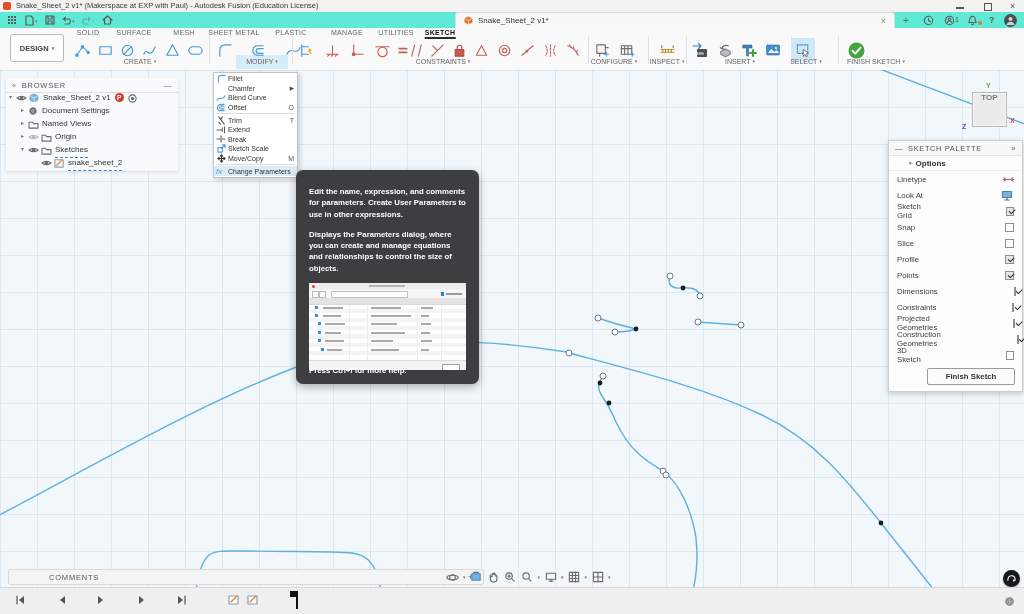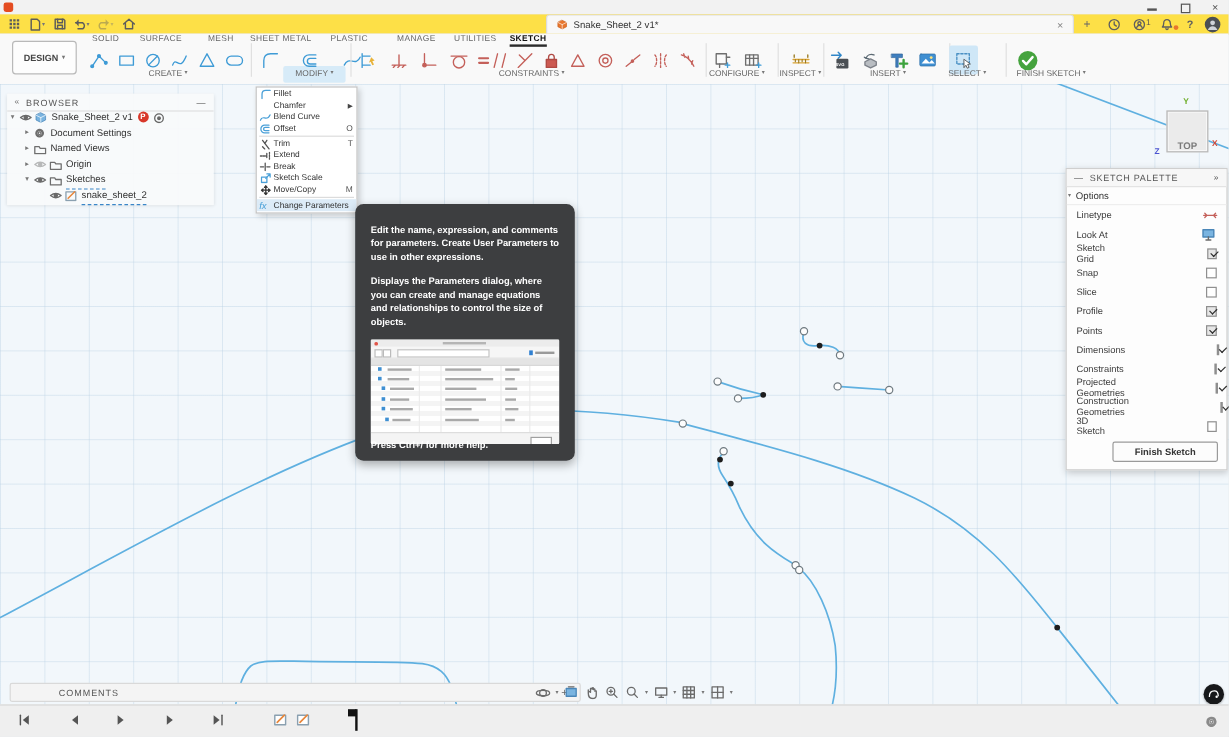--- a/index.html
+++ b/index.html
@@ -13,21 +13,21 @@
   .blu{color:#3e9bd6}.red{color:#c4605a}.gry{color:#6e6e6e}
   
   #titlebar{top:0;left:0;width:1024px;height:12px;background:#f2f2f2;border-bottom:1px solid #e3e3e3;}
   #titlebar .appico{left:3px;top:2px;width:8px;height:8px;border-radius:2px;background:#e44c21;}
   #titlebar .ttl{left:16px;top:1px;font-size:7.5px;color:#3a3a3a;white-space:nowrap;}
   .winctl{top:2px;color:#555;font-size:8px;}
   #min-bar{left:956px;top:7px;width:8px;height:1.5px;background:#555;}
   #max-box{left:984px;top:3px;width:6px;height:6px;border:1px solid #555;}
   #close-x{left:1010px;top:1px;font-size:9px;color:#555;}
   
-  #tabrow{top:12px;left:0;width:1024px;height:16px;background:#fde047;border-bottom:1px solid #dadada;}
+  #tabrow{top:12px;left:0;width:1024px;height:16px;background:#5eead4;border-bottom:1px solid #dadada;}
   .qat{top:2px;width:12px;height:12px;color:#5c5c5c;}
   .caret{font-size:5px;color:#777;line-height:1;}
   #doc-tab{left:455px;top:0;width:440px;height:16px;background:#f8f8f8;border:1px solid #dcdcdc;border-bottom:none;border-radius:3px 3px 0 0;display:flex;align-items:center;padding:0 8px;box-sizing:border-box;}
   #doc-tab .cube{width:9px;height:9px;margin-right:5px;}
   #doc-tab .lbl{font-size:8px;color:#333;flex:1;}
   #doc-tab .x{font-size:9px;color:#888;}
   .tr-ic{top:2px;width:13px;height:13px;color:#5f5f5f;}
   #avatar{background:#4b4f54;border-radius:50%;}
   #bell-dot{left:978px;top:9px;width:4px;height:4px;border-radius:50%;background:#e8762d;}
   #notif-1{left:955px;top:4px;font-size:7px;color:#555;}
@@ -84,26 +84,26 @@
   .ttd-toolbar .cl{position:absolute;right:4px;top:4px;width:16px;height:2px;background:#9a9a9a;}
   .ttd-head{height:5px;background:#e4e4e4;border-bottom:1px solid #d8d8d8;}
   .ttd-rows{height:55px;background:repeating-linear-gradient(#ffffff 0 4.2px,#f4f4f4 4.2px 8.4px);position:relative;}
   .ttd-rows .col{position:absolute;top:0;bottom:0;width:1px;background:#ececec;}
   .ttd-rows .ub{position:absolute;width:3px;height:3px;background:#3f8fd2;}
   .ttd-rows .tb{position:absolute;height:2px;background:#a9a9a9;}
   .ttd-foot{height:11px;position:relative;background:#f4f4f4;border-top:1px solid #ddd;}
   .ttd-foot .ok{position:absolute;right:6px;top:2.5px;width:16px;height:6px;border:.5px solid #a0a0a0;background:#fff;}
   #tt-footer{position:absolute;left:13px;bottom:9px;font-size:7.8px;font-weight:bold;color:#fff;}
   
-  #viewcube{left:972px;top:92px;width:33px;height:33px;background:#ebebeb;border:1px solid #b8b8b8;display:flex;align-items:flex-end;justify-content:center;font-size:8px;font-weight:bold;color:#7a7a7a;box-shadow:inset 0 0 0 1px #f7f7f7;}
+  #viewcube{left:972px;top:92px;width:33px;height:33px;background:#ebebeb;border:1px solid #b8b8b8;display:flex;align-items:flex-start;justify-content:center;font-size:8px;font-weight:bold;color:#7a7a7a;box-shadow:inset 0 0 0 1px #f7f7f7;}
   .axis{font-size:7px;font-weight:bold;}
   
   #palette{left:888px;top:140px;width:133px;background:#fdfdfd;border:1px solid #cfcfcf;box-shadow:0 2px 6px rgba(0,0,0,.2);}
   #palette .hd{height:14px;display:flex;align-items:center;padding:0 6px;font-size:7.5px;color:#555;letter-spacing:.6px;border-bottom:1px solid #e3e3e3;background:#f7f7f7;}
-  #palette .sect{height:14px;display:flex;align-items:center;gap:4px;padding:0 1px;font-size:8px;font-weight:normal;color:#333;border-bottom:1px solid #eee;}
+  #palette .sect{height:14px;display:flex;align-items:center;gap:4px;padding:0 20px;font-size:8px;font-weight:bold;color:#333;border-bottom:1px solid #eee;}
   .prow{height:16px;display:flex;align-items:center;padding:0 8px;font-size:7.8px;color:#3c3c3c;gap:38px;}
   .prow .sp{flex:1;}
   .cb{width:9px;height:9px;border:1px solid #8f8f8f;background:#fff;box-sizing:border-box;position:relative;}
   .cb.on{background:#e6e6e6;}
   .cb.on::after{content:"";position:absolute;left:1.5px;top:1.5px;width:4.5px;height:2.5px;border-left:1.4px solid #2e2e2e;border-bottom:1.4px solid #2e2e2e;transform:rotate(-45deg);}
   #finish-btn{margin:5px 7px 6px auto;width:86px;height:15px;border:1px solid #9a9a9a;border-radius:2px;background:#fcfcfc;font-size:7.8px;font-weight:bold;color:#333;display:flex;align-items:center;justify-content:center;}
   
   #comments{left:8px;top:569px;width:476px;height:16px;background:#f4f4f4;border:1px solid #d9d9d9;border-radius:2px;display:flex;align-items:center;box-sizing:border-box;}
   #comments .lbl{margin-left:40px;font-size:7.5px;color:#555;letter-spacing:.8px;}
   #comments .plus{margin-left:auto;margin-right:10px;font-size:9px;color:#666;}
@@ -117,20 +117,21 @@
   #gear{left:1004px;top:8px;width:11px;height:11px;color:#8a8a8a;}
   #assistant{left:1003px;top:570px;width:17px;height:17px;border-radius:50%;background:#17181a;box-shadow:0 1px 2px rgba(0,0,0,.35);}
 </style>
 </head>
 <body>
 
 <div id="app">
 
   <div id="titlebar" class="abs">
     <div class="abs appico"></div>
+    <div class="abs ttl">Snake_Sheet_2 v1* (Makerspace at EXP with Paul) - Autodesk Fusion (Education License)</div>
     <div class="abs" id="min-bar"></div>
     <div class="abs" id="max-box"></div>
     <div class="abs winctl" id="close-x">×</div>
   </div>
 
   <div id="tabrow" class="abs">
     <div class="abs qat ic" style="left:6px">
       <svg width="10" height="10" viewBox="0 0 10 10">
           <path d="M1 1h2v2H1zM4 1h2v2H4zM7 1h2v2H7zM1 4h2v2H1zM4 4h2v2H4zM7 4h2v2H7zM1 7h2v2H1zM4 7h2v2H4zM7 7h2v2H7z" fill="currentColor" stroke="none"></path>
         </svg>

